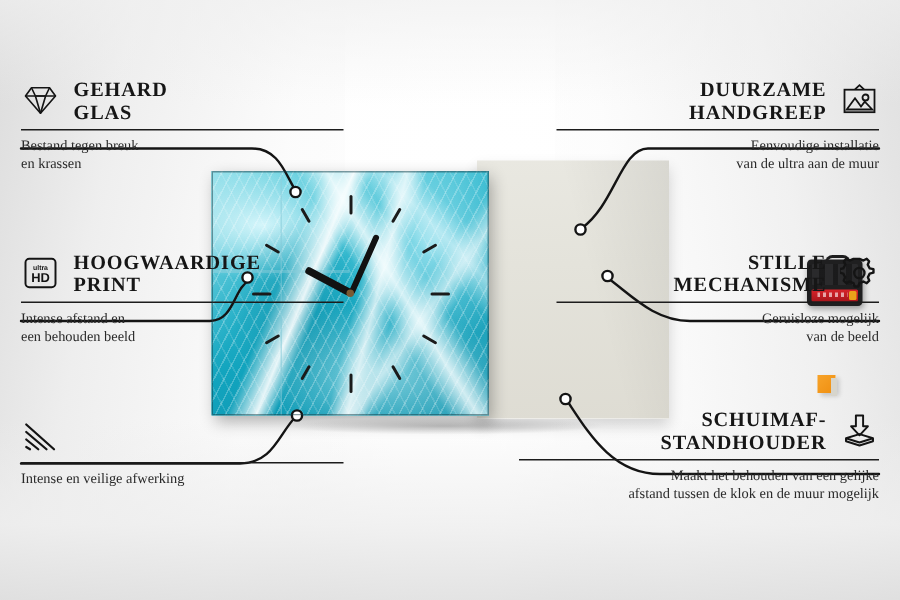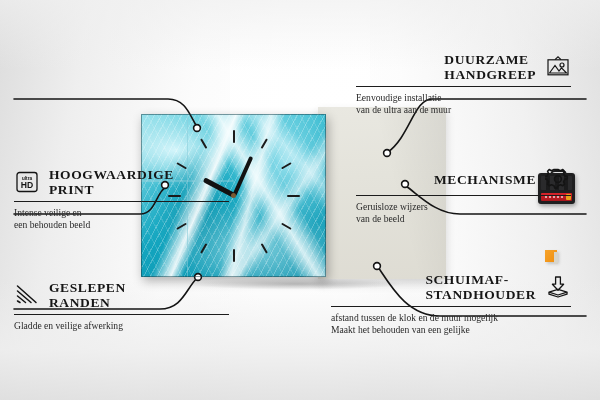--- a/index.html
+++ b/index.html
@@ -105,21 +105,21 @@
     background:linear-gradient(135deg,#f7a32a 0%,#ef8f10 100%);
     box-shadow:2px 2px 3px rgba(0,0,0,.18);}
   .spacer:after{content:"";position:absolute;left:9px;top:2px;width:4px;height:12px;background:#d7d5cc;}
 
   .prod-shadow{position:absolute;left:6px;top:176px;width:300px;height:16px;
     background:radial-gradient(ellipse 150px 8px at 50% 50%, rgba(0,0,0,.22) 0%, rgba(0,0,0,0) 72%);}
 
   
   .feat{position:absolute;width:215px;}
   .feat.left{text-align:left;left:14px;}
-  .feat.right{text-align:left;right:29px;}
+  .feat.right{text-align:right;right:14px;}
   .feat .head{display:flex;align-items:center;gap:9px;}
   .feat.right .head{justify-content:flex-end;}
   .feat .title{
     font-family:"Liberation Serif", serif;
     font-size:13.5px;line-height:15px;font-weight:700;color:#161616;
     letter-spacing:.6px;text-transform:uppercase;
   }
   .feat .rule{height:1px;background:#1c1c1c;margin:4px 0 5px 0;}
   .feat .desc{
     font-family:"Liberation Serif", serif;
@@ -206,58 +206,76 @@
     <g fill="#ffffff" stroke="#141414" stroke-width="1.6">
       <circle cx="197" cy="128" r="3.4"></circle>
       <circle cx="165" cy="185" r="3.4"></circle>
       <circle cx="198" cy="277" r="3.4"></circle>
       <circle cx="387" cy="153" r="3.4"></circle>
       <circle cx="405" cy="184" r="3.4"></circle>
       <circle cx="377" cy="266" r="3.4"></circle>
     </g>
   </svg>
 
+  <div class="feat left" style="top:52px">
+    <div class="head">
+      <svg class="ico" viewBox="0 0 26 24">
+        <g fill="none" stroke="#141414" stroke-width="1.1" stroke-linejoin="round">
+          <path d="M3,9 L7,3.5 L19,3.5 L23,9 L13,20.5 Z"></path>
+          <path d="M3,9 H23"></path>
+            <path d="M7,3.5 L9.6,9 L13,20.5"></path>
+            <path d="M19,3.5 L16.4,9 L13,20.5"></path>
+          <path d="M9.6,9 H16.4"></path>
+        </g>
+      </svg>
+      <div class="title">
+        <div>GEHARD</div>
+        <div>GLAS</div>
+      </div>
+    </div>
+    <div class="rule"></div>
+    <div class="desc">
+      <div>Bestand tegen breuk</div>
+      <div>en krassen</div>
+    </div>
+  </div>
 
   <div class="feat left" style="top:167px">
     <div class="head">
       <svg class="ico" viewBox="0 0 26 24">
         <rect x="3" y="2.5" width="20" height="19" rx="2.5" fill="none" stroke="#141414" stroke-width="1.3"></rect>
         <text x="13" y="10.3" font-family="Liberation Sans, sans-serif" font-size="4.6" font-weight="700" fill="#141414" text-anchor="middle">ultra</text>
         <text x="13" y="18.3" font-family="Liberation Sans, sans-serif" font-size="8.6" font-weight="700" fill="#141414" text-anchor="middle">HD</text>
       </svg>
       <div class="title">
         <div>HOOGWAARDIGE</div>
         <div>PRINT</div>
       </div>
     </div>
     <div class="rule"></div>
     <div class="desc">
-      <div>Intense veilige en</div>
+      <div>Intense afstand en</div>
       <div>een behouden beeld</div>
     </div>
   </div>
 
   <div class="feat left" style="top:280px">
     <div class="head">
       <svg class="ico" viewBox="0 0 26 24">
         <g stroke="#141414" stroke-width="1.5" stroke-linecap="round">
           <line x1="3.5" y1="3" x2="22" y2="19.5"></line>
           <line x1="3.5" y1="8" x2="17" y2="19.5"></line>
           <line x1="3.5" y1="13" x2="11.5" y2="19.5"></line>
           <line x1="3.5" y1="18" x2="6" y2="19.5"></line>
         </g>
       </svg>
-      <div class="title">
-        <div>GESLEPEN</div>
-        <div>RANDEN</div>
-      </div>
-    </div>
-    <div class="rule"></div>
-    <div class="desc">
-      <div>Gladde en veilige afwerking</div>
+    </div>
+    <div class="rule"></div>
+    <div class="desc">
+      <div>Intense en veilige afwerking</div>
     </div>
   </div>
 
   <div class="feat right" style="top:52px">
     <div class="head">
       <svg class="ico" viewBox="0 0 26 24">
         <g fill="none" stroke="#141414" stroke-width="1.2">
           <path d="M10,4.6 L13,1.8 L16,4.6"></path>
           <rect x="3" y="4.8" width="20" height="15"></rect>
           <circle cx="17" cy="10" r="2"></circle>
@@ -278,44 +296,45 @@
 
   <div class="feat right" style="top:167px">
     <div class="head">
       <svg class="ico" viewBox="0 0 26 24">
         <g fill="none" stroke="#141414" stroke-width="1.6" stroke-linejoin="round">
           <path d="M13,2.6 l2.6,1.1 2.2,-1.2 1.6,1.7 -0.9,2.3 1.3,2.4 2.5,0.5 0,2.4 -2.5,0.6 -1.2,2.4 0.9,2.3 -1.7,1.7 -2.2,-1.1 -2.6,1 -0.8,2.4 -2.4,0 -0.8,-2.4 -2.6,-1 -2.2,1.1 -1.7,-1.7 0.9,-2.3 -1.2,-2.4 -2.5,-0.6 0,-2.4 2.5,-0.5 1.3,-2.4 -0.9,-2.3 1.6,-1.7 2.2,1.2 2.6,-1.1 z"></path>
           <circle cx="12.9" cy="12" r="3.4"></circle>
         </g>
       </svg>
       <div class="title">
+        <div>STILLE</div>
         <div>MECHANISME</div>
       </div>
     </div>
     <div class="rule"></div>
     <div class="desc">
-      <div>Geruisloze wijzers</div>
+      <div>Geruisloze mogelijk</div>
       <div>van de beeld</div>
     </div>
   </div>
 
   <div class="feat right" style="top:272px;width:240px">
     <div class="head">
       <svg class="ico" viewBox="0 0 26 24">
         <g fill="none" stroke="#141414" stroke-width="1.3" stroke-linejoin="round">
           <path d="M10.6,2 h4.8 v7.2 h3.2 L13,15.2 L7.4,9.2 h3.2 z"></path>
           <path d="M13,14.4 L22,17.2 L13,20 L4,17.2 z"></path>
           <path d="M4,17.2 v2 L13,22 L22,19.2 v-2"></path>
         </g>
       </svg>
       <div class="title">
         <div>SCHUIMAF-</div>
         <div>STANDHOUDER</div>
       </div>
     </div>
     <div class="rule"></div>
     <div class="desc">
+      <div>Maakt het behouden van een gelijke</div>
       <div>afstand tussen de klok en de muur mogelijk</div>
-      <div>Maakt het behouden van een gelijke</div>
     </div>
   </div>
 
 </div>
 
 </body></html>

